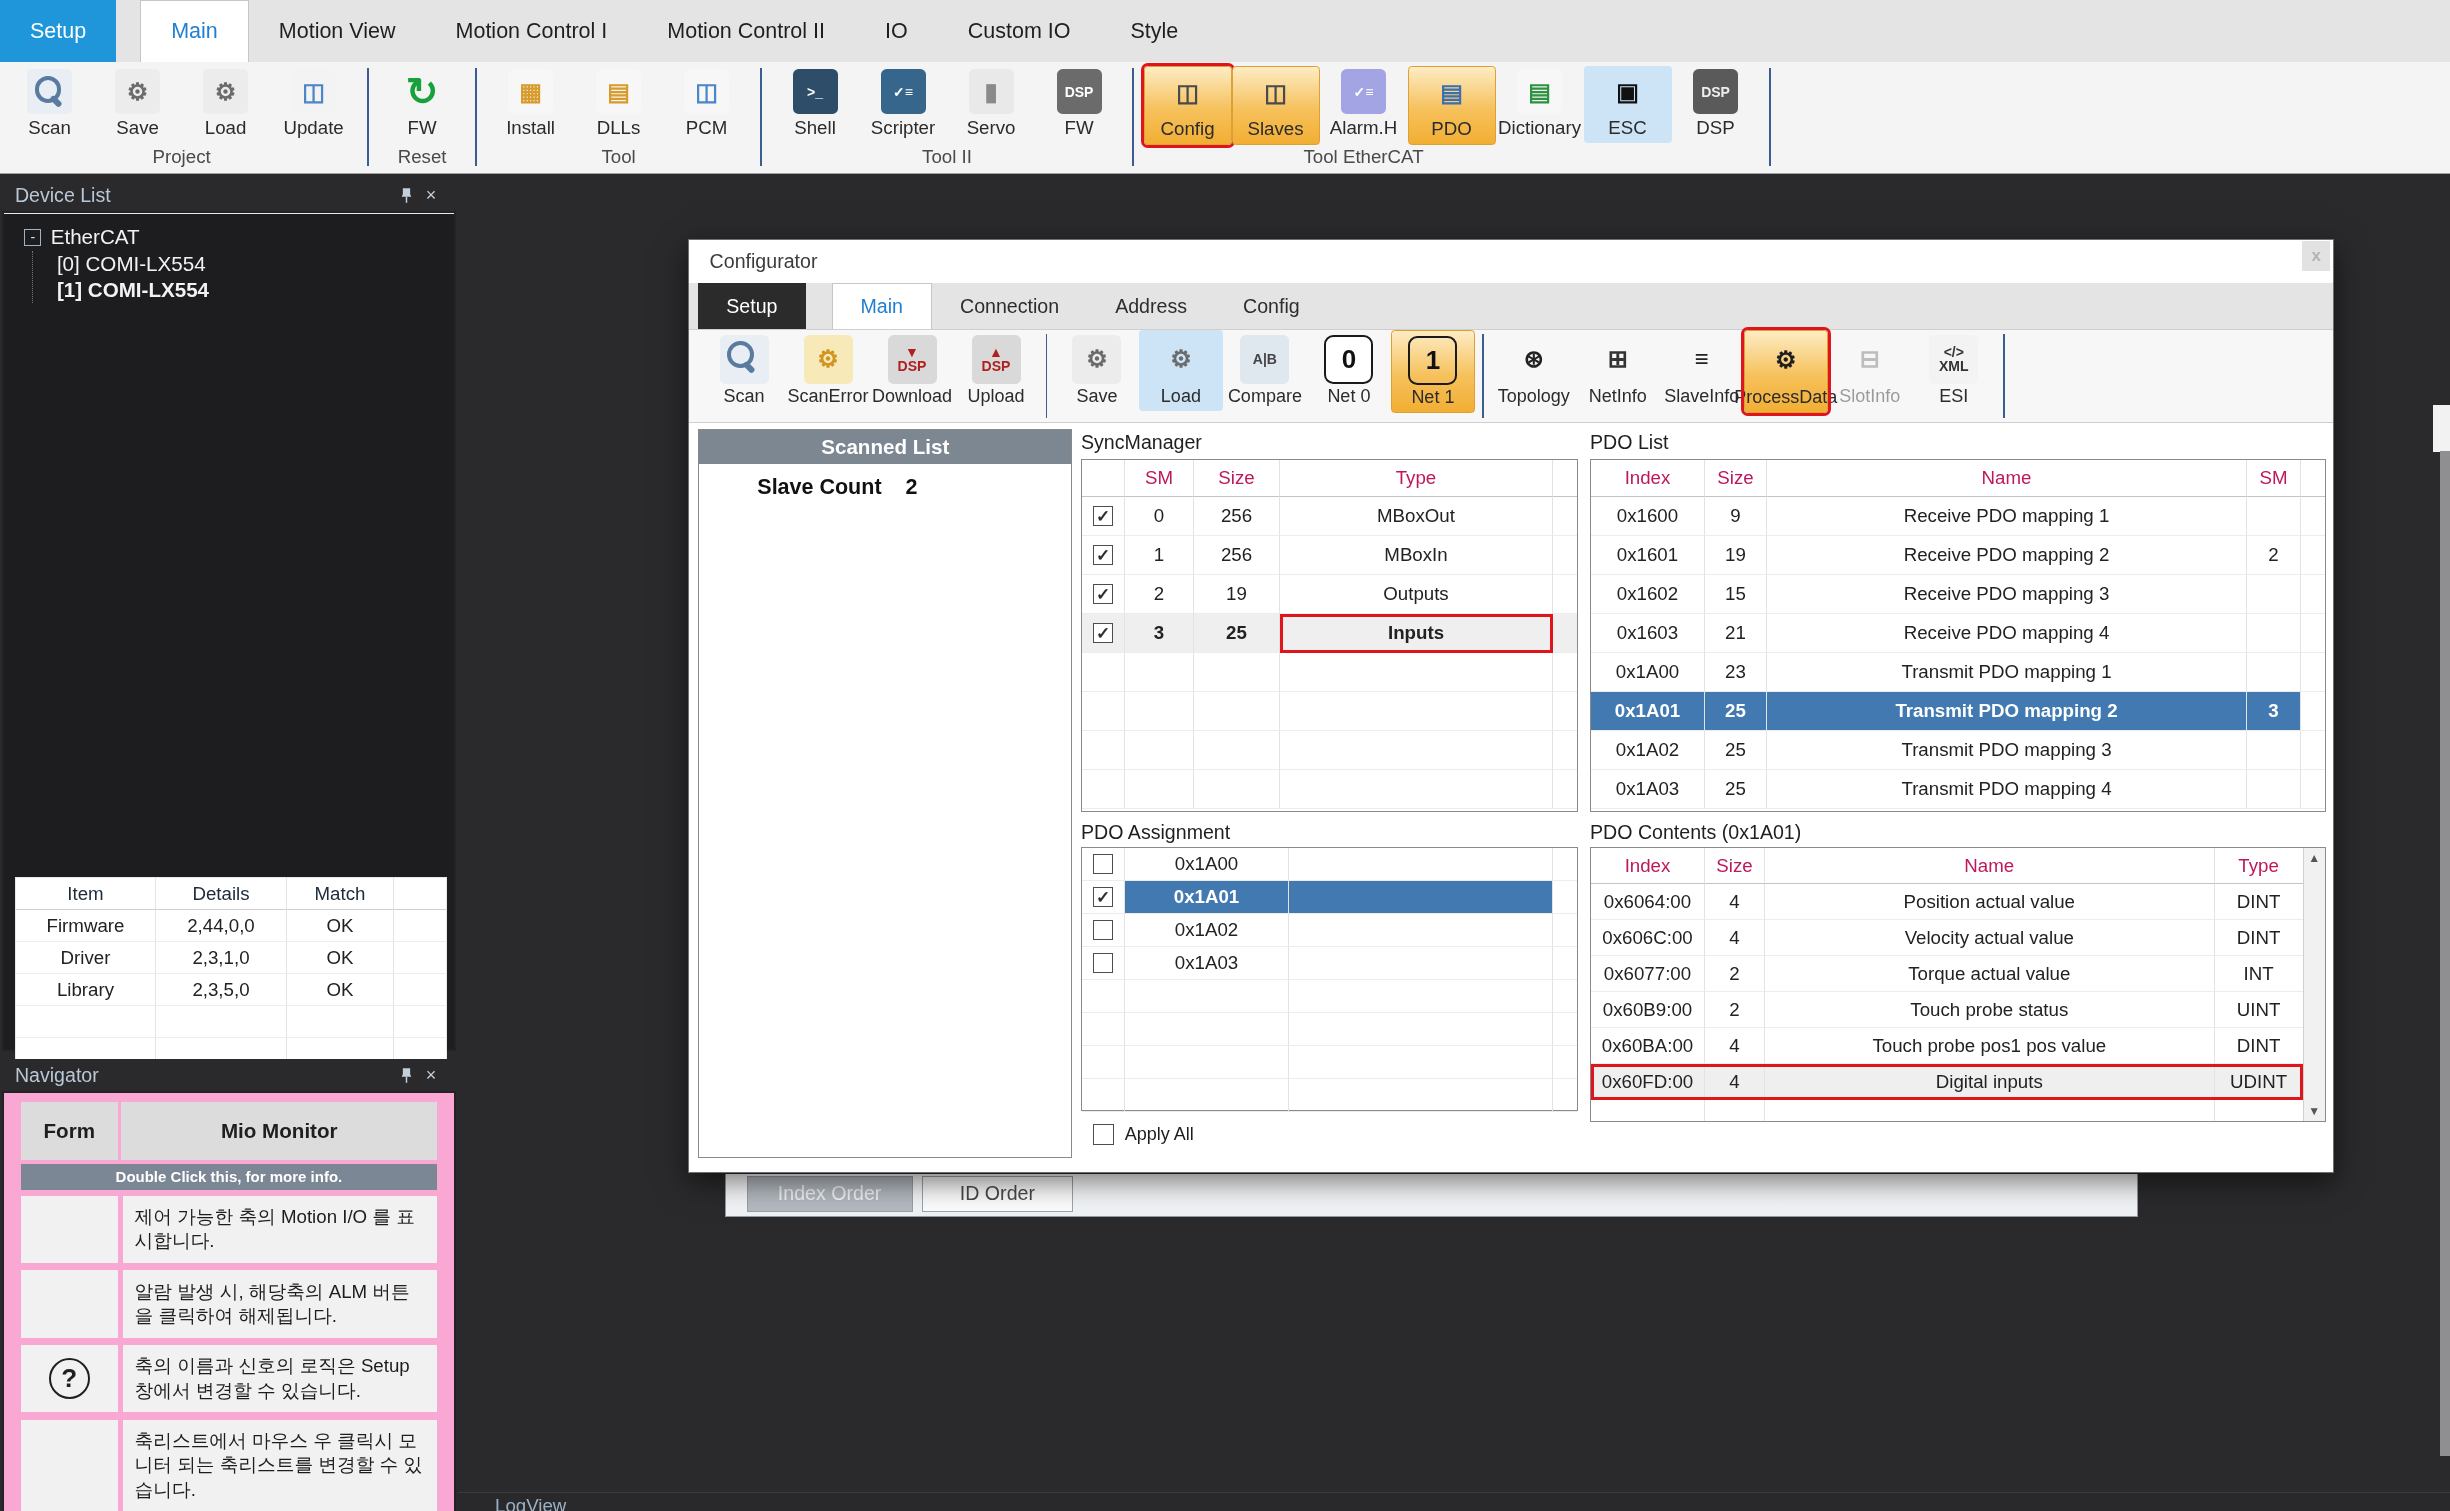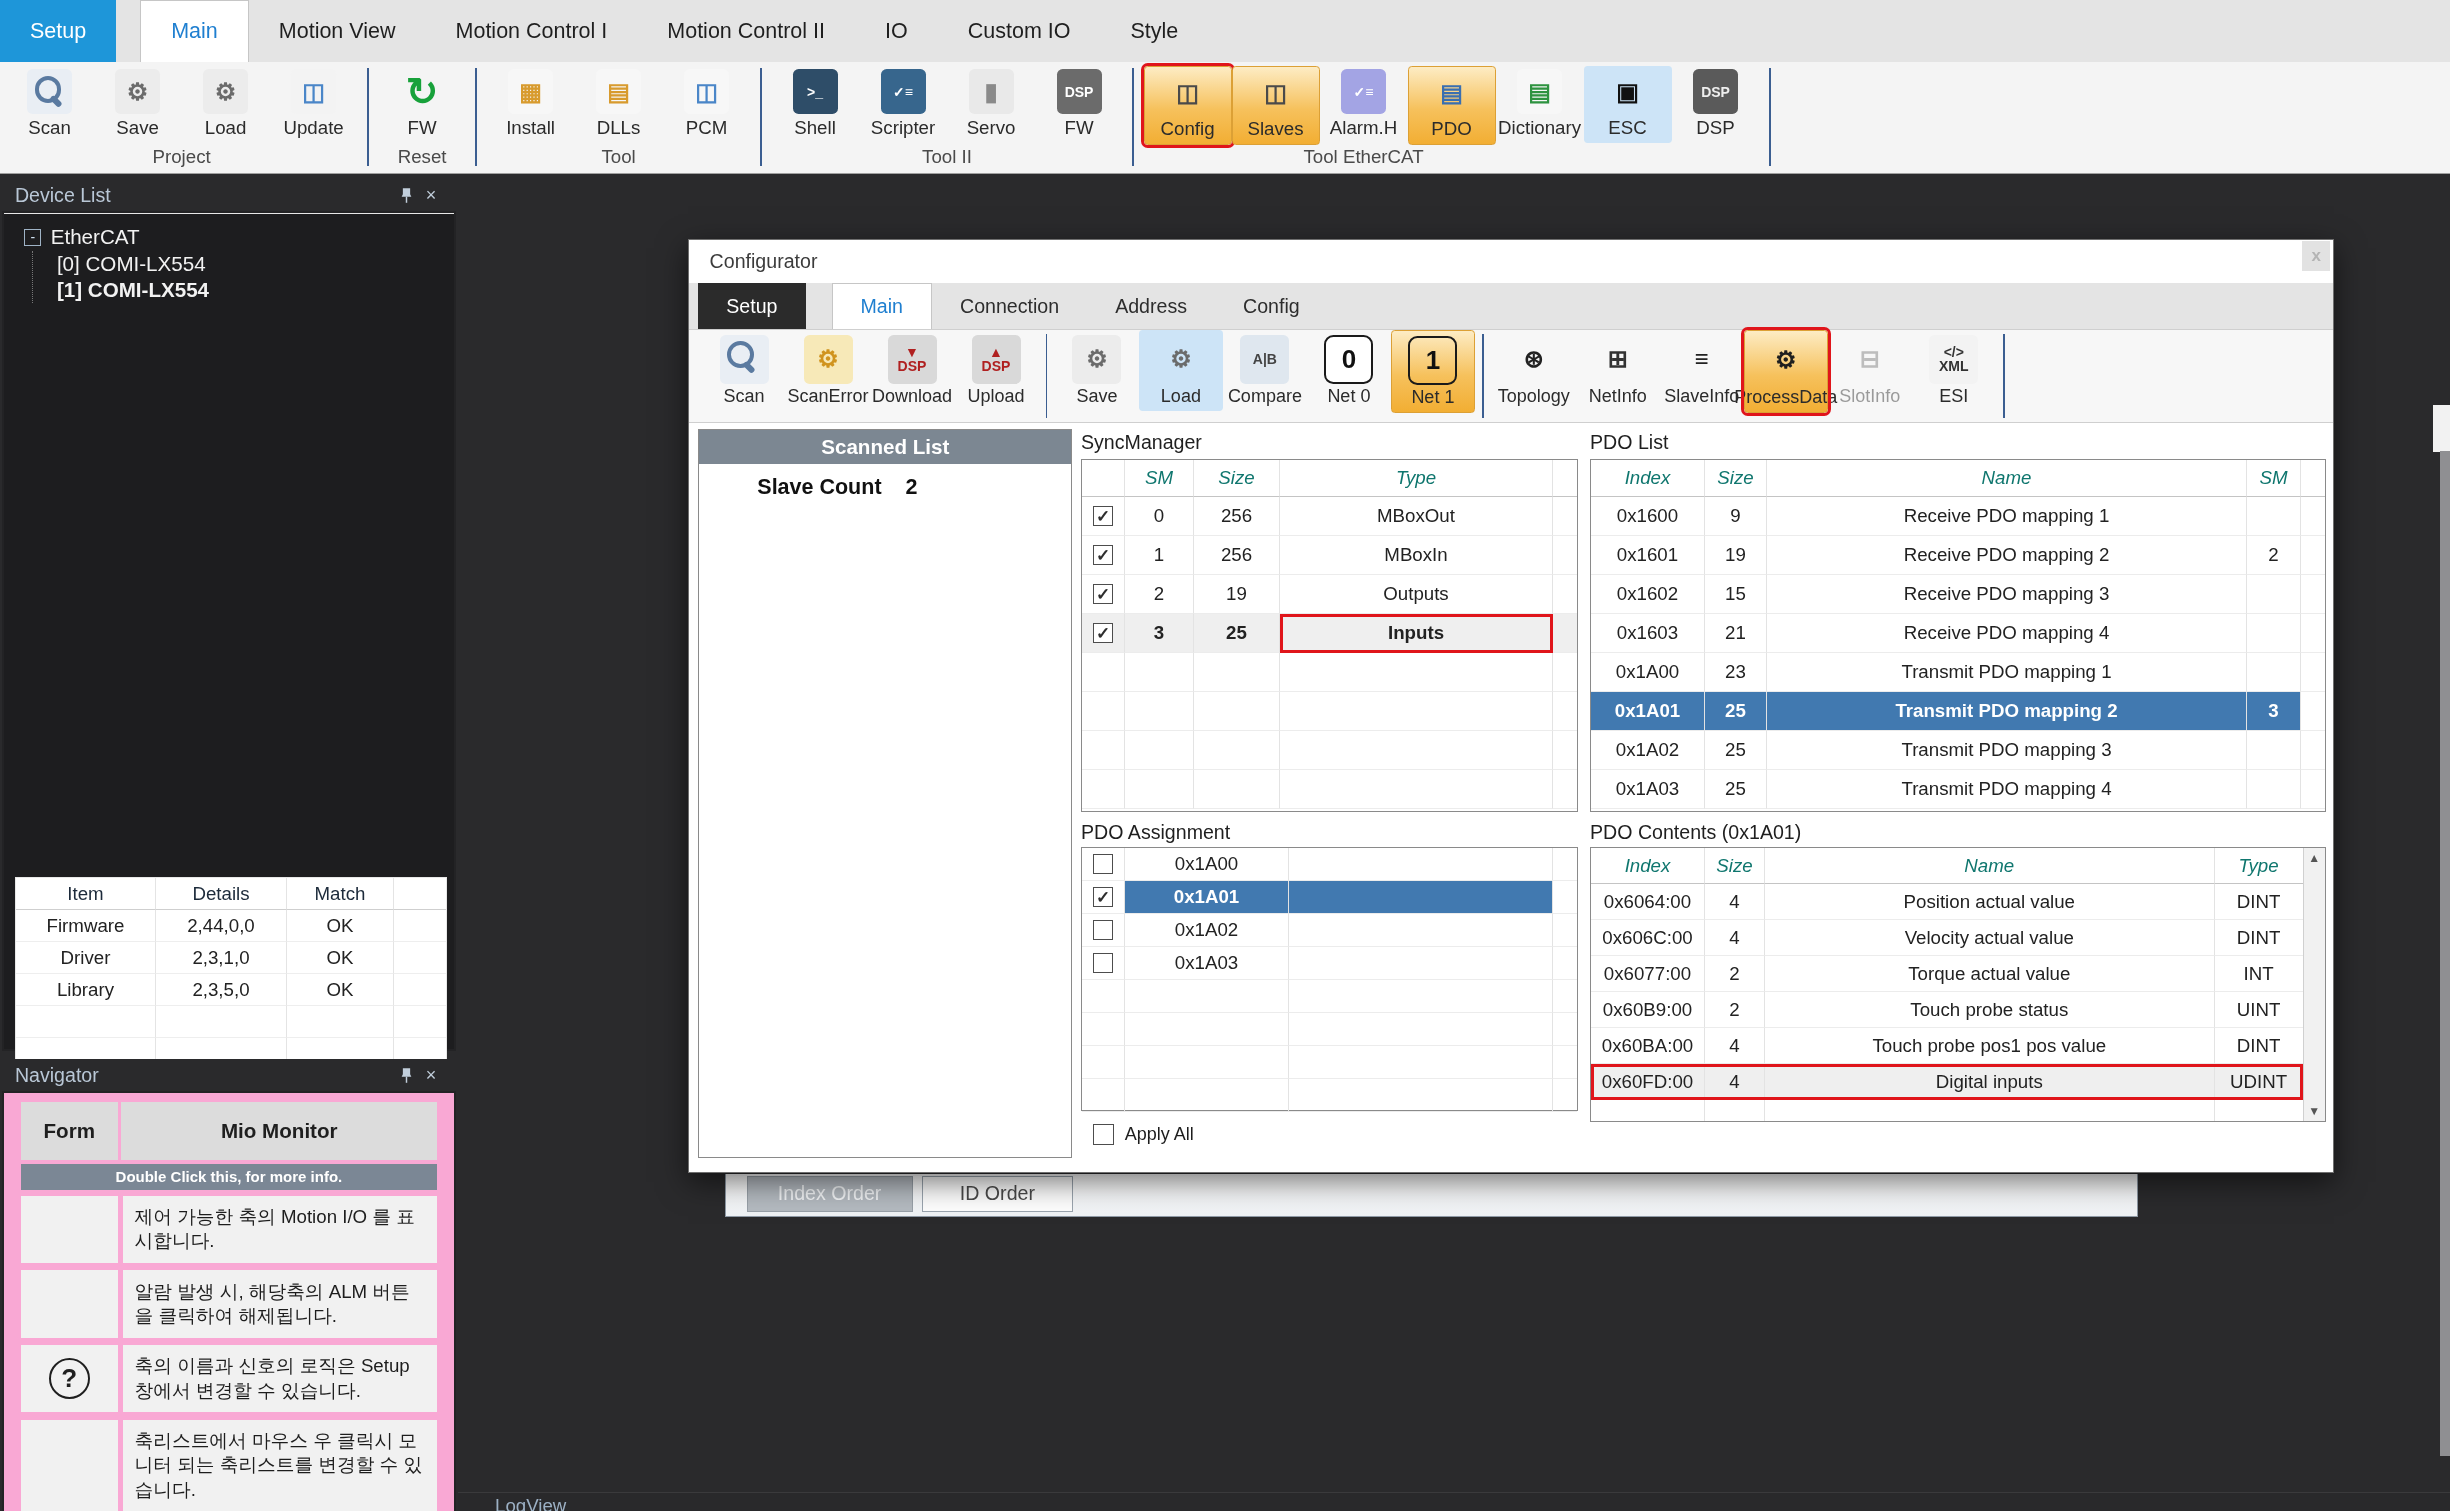--- a/index.html
+++ b/index.html
@@ -111,21 +111,21 @@
   .sl-ic{width:39px;display:flex;align-items:center;justify-content:center;margin-right:3.7px;flex:0 0 39px;}
   .sl-ic.master{font-weight:bold;font-size:14px;color:#111;flex-direction:column;line-height:.8;}
   .sl-ic.master i{font-style:normal;color:#2a7fd4;font-size:12px;letter-spacing:-0.9px;}
   .sl-ic.slave::before{content:"";width:15px;height:22.4px;background:#3c3c3e;border:0.9px solid #8a8a8a;border-radius:1.9px;}
   .sl-item.sel .sl-lab{background:#2e7ed3;color:#fff;padding:1.9px 7.5px;}
 
   .tbl{position:absolute;border:0.9px solid #8a8a8a;background:#fff;}
   .trow{display:flex;align-items:stretch;}
   .c{display:flex;align-items:center;justify-content:center;font-size:18.7px;color:#222;
      border-right:0.9px solid #e3e3e3;border-bottom:0.9px solid #ececec;}
-  .thead .c{color:#0f766e;border-bottom:0.9px solid #c4c4c4;font-style:italic;}
+  .thead .c{color:#be185d;border-bottom:0.9px solid #c4c4c4;}
   .cb{width:20.6px;height:20.6px;border:1.9px solid #4d4d4d;background:#fff;display:flex;align-items:center;justify-content:center;
       font-size:17px;color:#2e2e2e;font-weight:bold;}
   .cb.checked::after{content:"✓";}
   .cb.hidden{visibility:hidden;}
 
   .sync .trow{height:39px;} .sync .thead{height:37px;}
   .sync .cb-c{flex:0 0 43px;} .sync .sm-c{flex:0 0 69px;} .sync .size-c{flex:0 0 86px;}
   .sync .type-c{flex:1;} .sync .x-c{flex:0 0 24px;border-right:none;}
   .sync .hl .c{background:#efefef;font-weight:bold;}
   .sync .hl .type-c{outline:3.7px solid #e0151b;outline-offset:-3.7px;}

